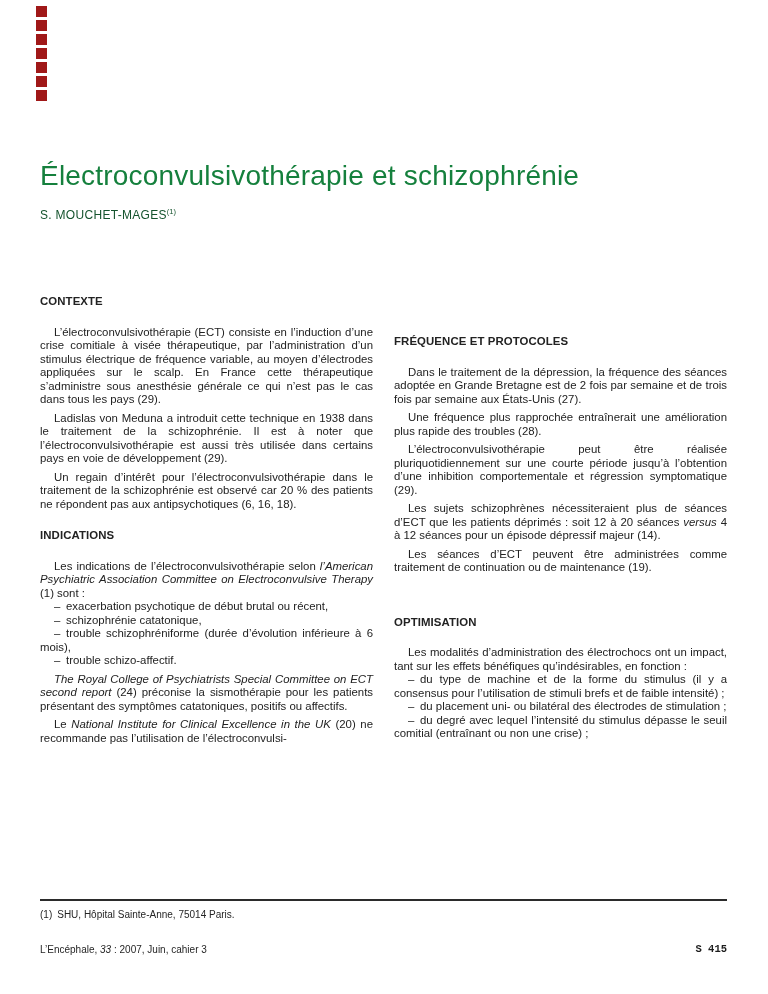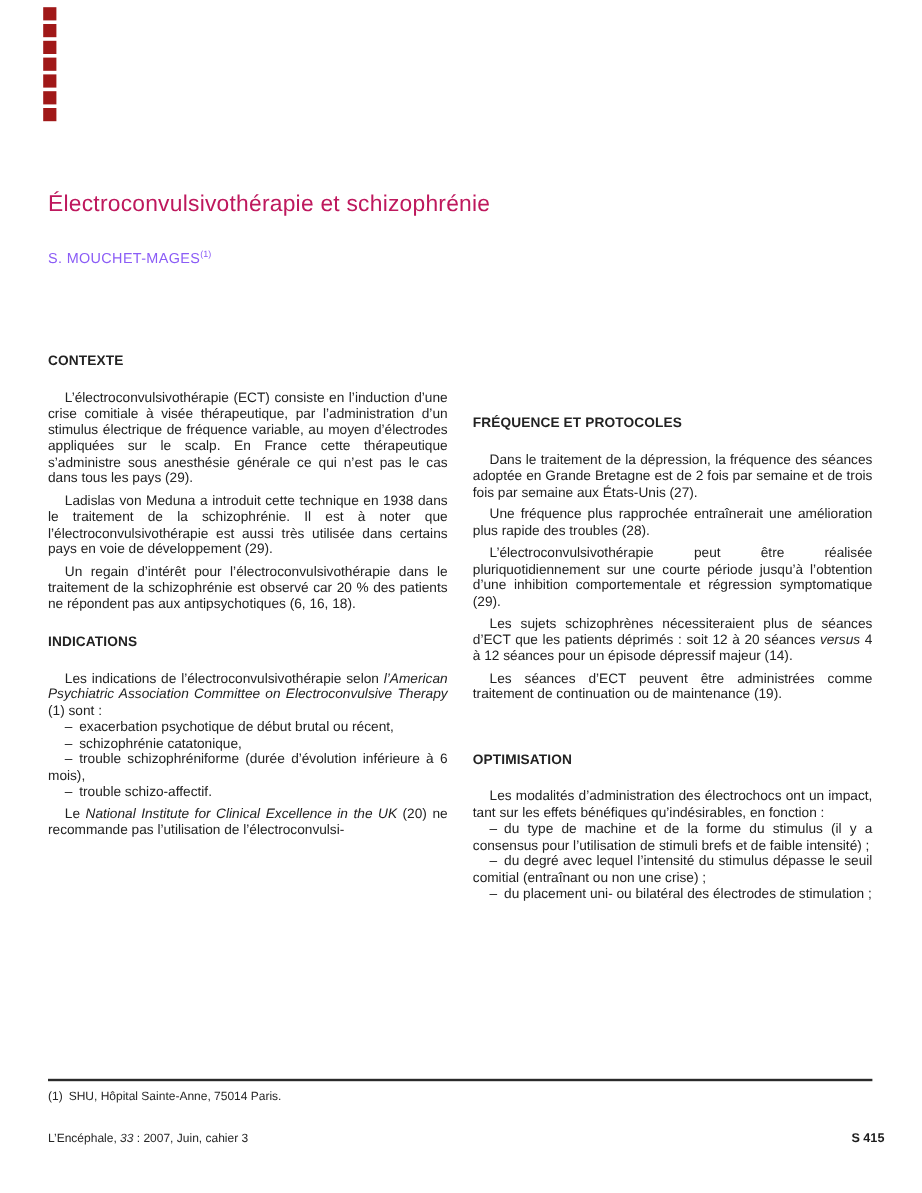--- a/index.html
+++ b/index.html
@@ -10,50 +10,50 @@
     font-family: "Liberation Sans", "DejaVu Sans", sans-serif;
     color: #1e1e1e;
   }
 
   
   .marks { position: absolute; left: 36px; top: 6px; display: flex; flex-direction: column; gap: 3px; }
   .mark { width: 11px; height: 11px; }
 
   .title {
     position: absolute; left: 40px; top: 160px;
-    font-size: 19px; font-weight: 400; letter-spacing: 0.2px; color: #be185d;
+    font-size: 28px; font-weight: 400; letter-spacing: 0.2px; color: #15803d;
   }
   .author {
     position: absolute; left: 40px; top: 207px;
-    font-size: 12px; letter-spacing: 0.3px; color: #8b5cf6;
+    font-size: 12px; letter-spacing: 0.3px; color: #14532d;
   }
   .author .fnref { font-size: 7.5px; vertical-align: super; letter-spacing: 0; }
 
   .columns { position: absolute; left: 40px; top: 295px; width: 687px; display: flex; gap: 21px; }
   .col { width: 333px; font-size: 11.4px; line-height: 13.5px; text-align: justify; color: #222; }
 
   .sec { font-size: 11.4px; font-weight: 700; margin: 0; letter-spacing: 0.1px; text-align: left; }
   .sec span { display: block; }
 
   p { margin: 0; text-indent: 14px; }
   p.noindent { text-indent: 0; }
   .after-sec { margin-top: 17px; }
   .gap { margin-top: 5px; }
   .sec-contexte { margin-top: 0; }
   .sec-indications { margin-top: 18px; }
-  .sec-frequence { margin-top: 52px; }
+  .sec-frequence { margin-top: 40px; }
   .sec-optimisation { margin-top: 41px; }
   .item { margin: 0; text-indent: 14px; }
 
   i { font-style: italic; }
 
   .rule { position: absolute; left: 40px; top: 899px; width: 687px; height: 2px; background: #2b2b2b; }
   .footnote { position: absolute; left: 40px; top: 909px; font-size: 10px; color: #262626; }
   .journal { position: absolute; left: 40px; top: 944px; font-size: 10px; color: #262626; }
-  .pagenum { position: absolute; right: 31px; top: 943px; font-size: 10.5px; font-weight: 700; color: #1d1d1d; }
+  .pagenum { position: absolute; right: 41px; top: 943px; font-size: 10.5px; font-weight: 700; color: #1d1d1d; font-family: Liberation Mono, monospace; }
 </style>
 </head>
 <body>
 
 <div class="marks">
   <div class="mark" style="background: rgb(160, 24, 24);"></div>
   <div class="mark" style="background: rgb(160, 24, 24);"></div>
   <div class="mark" style="background: rgb(160, 24, 24);"></div>
   <div class="mark" style="background: rgb(160, 24, 24);"></div>
   <div class="mark" style="background: rgb(160, 24, 24);"></div>
@@ -74,41 +74,42 @@
     <p class="after-sec">L’électroconvulsivothérapie (ECT) consiste en l’induction d’une crise comitiale à visée thérapeutique, par l’administration d’un stimulus électrique de fréquence variable, au moyen d’électrodes appliquées sur le scalp. En France cette thérapeutique s’administre sous anesthésie générale ce qui n’est pas le cas dans tous les pays (29).</p>
     <p class="gap">Ladislas von Meduna a introduit cette technique en 1938 dans le traitement de la schizophrénie. Il est à noter que l’électroconvulsivothérapie est aussi très utilisée dans certains pays en voie de développement (29).</p>
     <p class="gap">Un regain d’intérêt pour l’électroconvulsivothérapie dans le traitement de la schizophrénie est observé car 20 % des patients ne répondent pas aux antipsychotiques (6, 16, 18).</p>
 
     <h3 class="sec sec-indications">INDICATIONS</h3>
     <p class="after-sec"><span>Les indications de l’électroconvulsivothérapie selon </span><i>l’American Psychiatric Association Committee on Electroconvulsive Therapy</i><span> (1) sont :</span></p>
     <p class="item">– exacerbation psychotique de début brutal ou récent,</p>
     <p class="item">– schizophrénie catatonique,</p>
     <p class="item">– trouble schizophréniforme (durée d’évolution inférieure à 6 mois),</p>
     <p class="item">– trouble schizo-affectif.</p>
+    <p class="gap"><i>The Royal College of Psychiatrists Special Committee on ECT second report</i><span> (24) préconise la sismothérapie pour les patients présentant des symptômes catatoniques, positifs ou affectifs.</span></p>
     <p class="gap"><span>Le </span><i>National Institute for Clinical Excellence in the UK</i><span> (20) ne recommande pas l’utilisation de l’électroconvulsi-</span></p>
   </div>
 
   <div class="col">
 
     <h3 class="sec sec-frequence">
       <span>FRÉQUENCE ET PROTOCOLES</span>
     </h3>
     <p class="after-sec">Dans le traitement de la dépression, la fréquence des séances adoptée en Grande Bretagne est de 2 fois par semaine et de trois fois par semaine aux États-Unis (27).</p>
     <p class="gap">Une fréquence plus rapprochée entraînerait une amélioration plus rapide des troubles (28).</p>
     <p class="gap">L’électroconvulsivothérapie peut être réalisée pluriquotidiennement sur une courte période jusqu’à l’obtention d’une inhibition comportementale et régression symptomatique (29).</p>
     <p class="gap"><span>Les sujets schizophrènes nécessiteraient plus de séances d’ECT que les patients déprimés : soit 12 à 20 séances </span><i>versus</i><span> 4 à 12 séances pour un épisode dépressif majeur (14).</span></p>
     <p class="gap">Les séances d’ECT peuvent être administrées comme traitement de continuation ou de maintenance (19).</p>
 
     <h3 class="sec sec-optimisation">
       <span>OPTIMISATION</span>
     </h3>
     <p class="after-sec">Les modalités d’administration des électrochocs ont un impact, tant sur les effets bénéfiques qu’indésirables, en fonction :</p>
     <p class="item">– du type de machine et de la forme du stimulus (il y a consensus pour l’utilisation de stimuli brefs et de faible intensité) ;</p>
+    <p class="item">– du placement uni- ou bilatéral des électrodes de stimulation ;</p>
     <p class="item">– du degré avec lequel l’intensité du stimulus dépasse le seuil comitial (entraînant ou non une crise) ;</p>
-    <p class="item">– du placement uni- ou bilatéral des électrodes de stimulation ;</p>
   </div>
 
 </div>
 
 <div class="rule"></div>
 <div class="footnote">(1) SHU, Hôpital Sainte-Anne, 75014 Paris.</div>
 
 <div class="journal">
   <span>L’Encéphale, </span><i>33</i><span> : 2007, Juin, cahier 3</span>
 </div>

